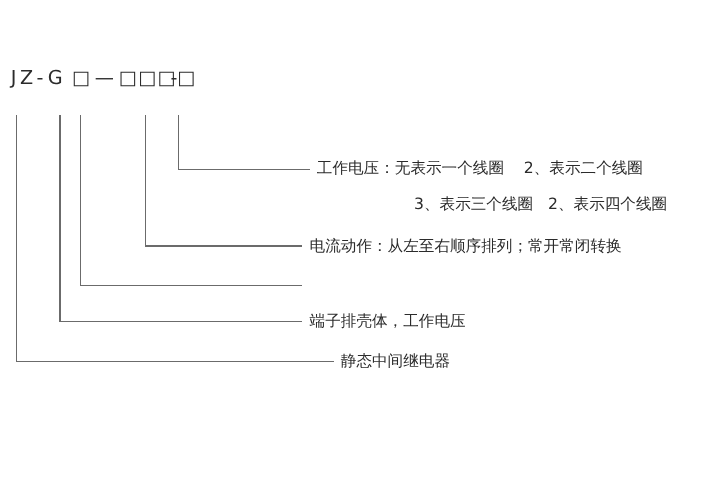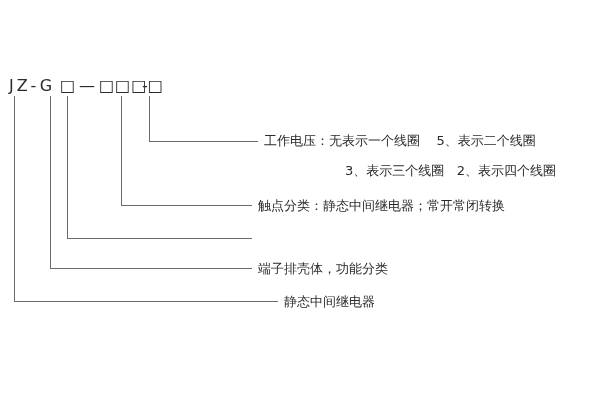--- a/index.html
+++ b/index.html
@@ -11,21 +11,21 @@
     position: relative;
     width: 600px;
     height: 400px;
     background: #ffffff;
     font-family: "DejaVu Sans", "Liberation Sans", sans-serif;
     color: #2b2b2b;
     overflow: hidden;
   }
   .model-code {
     position: absolute;
-    top: 76px;
+    top: 55px;
     left: 0;
     height: 22px;
     font-size: 16px;
     font-weight: 500;
     color: #2b2b2b;
     white-space: pre;
   }
   .model-code span { position: absolute; top: 0; }
   .mc-prefix  { left: 9px;  letter-spacing: 3px; }
   .mc-box1    { left: 60px; }
@@ -74,19 +74,19 @@
   </div>
 
   <svg class="leader-lines" viewBox="0 0 600 400">
     <polyline points="149,96 149,141 258,141"></polyline>
     <polyline points="121,96 121,205 252,205"></polyline>
     <polyline points="67,96 67,238 252,238"></polyline>
     <polyline points="50,96 50,268 252,268"></polyline>
     <polyline points="14,96 14,301 278,301"></polyline>
   </svg>
 
-  <div class="label lbl-wv1">工作电压：无表示一个线圈    5、表示二个线圈</div>
+  <div class="label lbl-wv1">工作电压：无表示一个线圈    2、表示二个线圈</div>
   <div class="label lbl-wv2">3、表示三个线圈   2、表示四个线圈</div>
-  <div class="label lbl-cc">触点分类：静态中间继电器；常开常闭转换</div>
-  <div class="label lbl-house">端子排壳体，功能分类</div>
+  <div class="label lbl-cc">电流动作：从左至右顺序排列；常开常闭转换</div>
+  <div class="label lbl-house">端子排壳体，工作电压</div>
   <div class="label lbl-relay">静态中间继电器</div>
 
 </div>
 
 </body></html>

